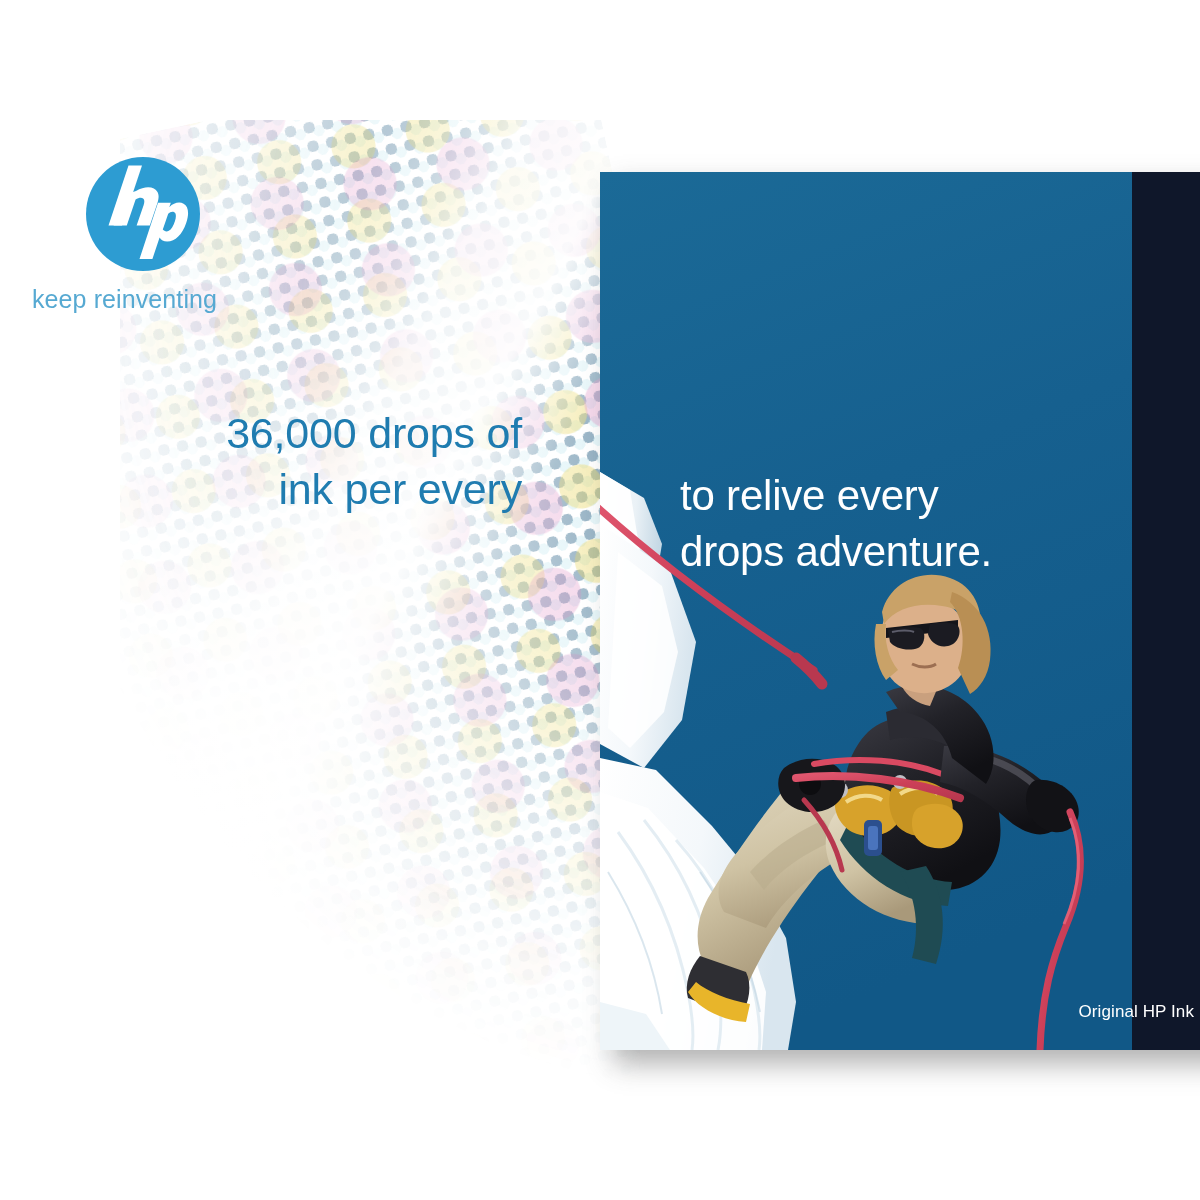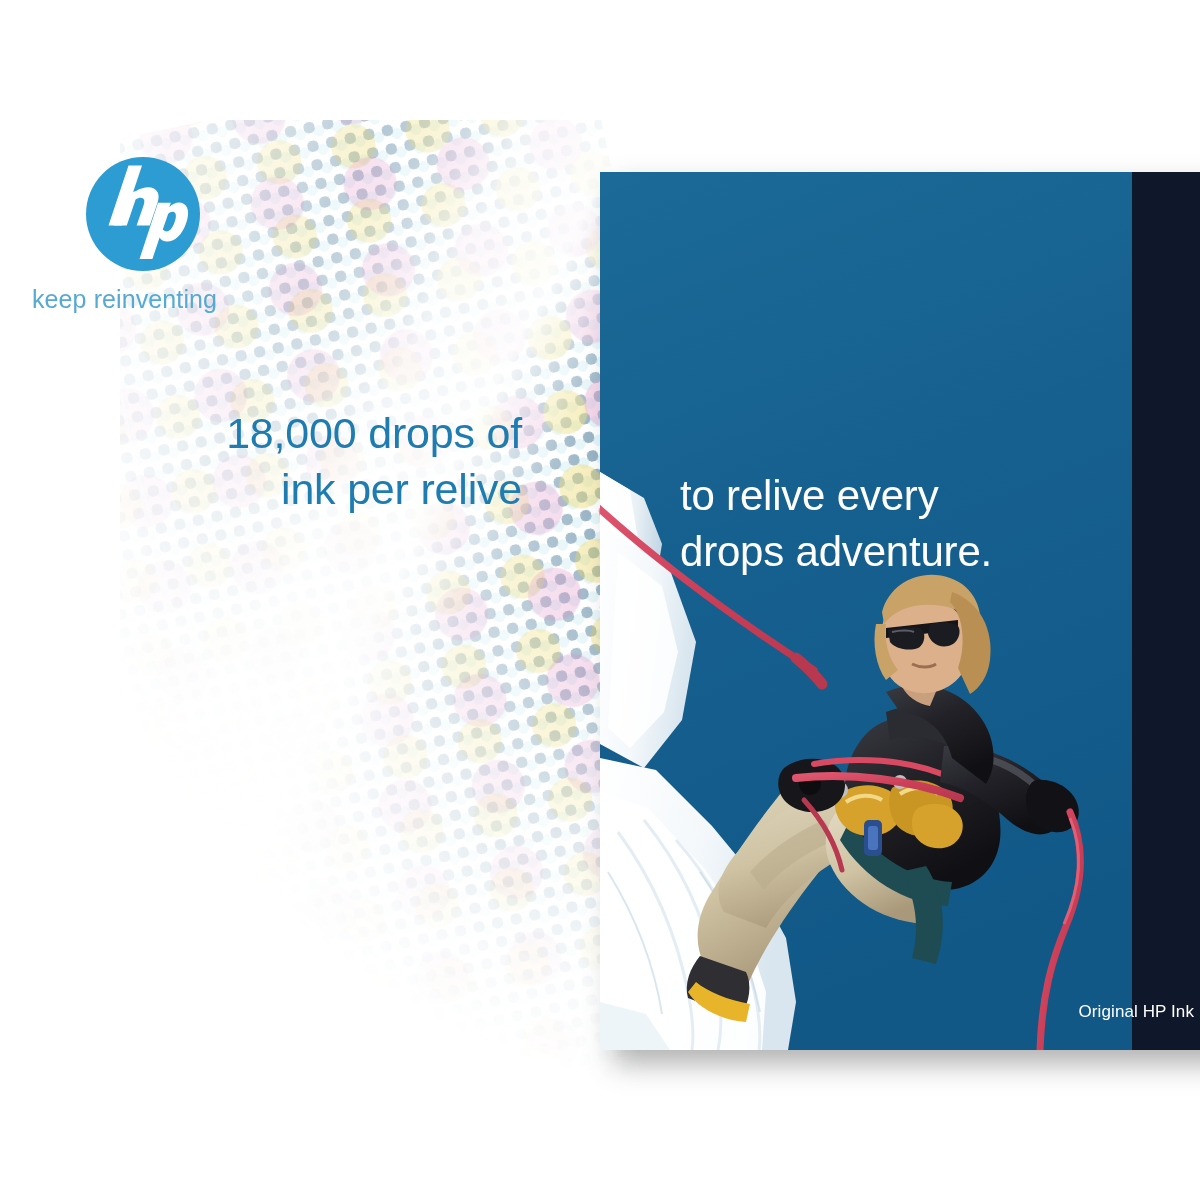--- a/index.html
+++ b/index.html
@@ -180,22 +180,22 @@
                  C79.6 86.6 77.0 85.2 75.6 82.6 L68.4 104.0 L55.5 104.0 Z
                  M84.2 58.8 L78.8 74.6 C80.4 76.4 82.6 76.9 84.8 75.8
                  C87.4 74.5 89.4 70.9 90.9 66.2 C92.4 61.4 92.2 58.2 90.2 57.2
                  C88.3 56.3 86.0 57.0 84.2 58.8 Z"></path>
       </g>
     </svg>
     <div class="tagline">keep reinventing</div>
   </div>
 
   <div class="left-copy">
-    <span class="ln">18,000 drops of</span>
-    <span class="ln">ink per relive</span>
+    <span class="ln">36,000 drops of</span>
+    <span class="ln">ink per every</span>
   </div>
 
   <div class="panel">
 
     <svg class="panel-photo" viewBox="0 0 532 878" preserveAspectRatio="xMidYMid slice" aria-hidden="true">
       <defs>
         <linearGradient id="skyG" x1="0" y1="0" x2="0.25" y2="1">
           <stop offset="0%" stop-color="#1b6a97"></stop>
           <stop offset="45%" stop-color="#16608f"></stop>
           <stop offset="100%" stop-color="#115887"></stop>

